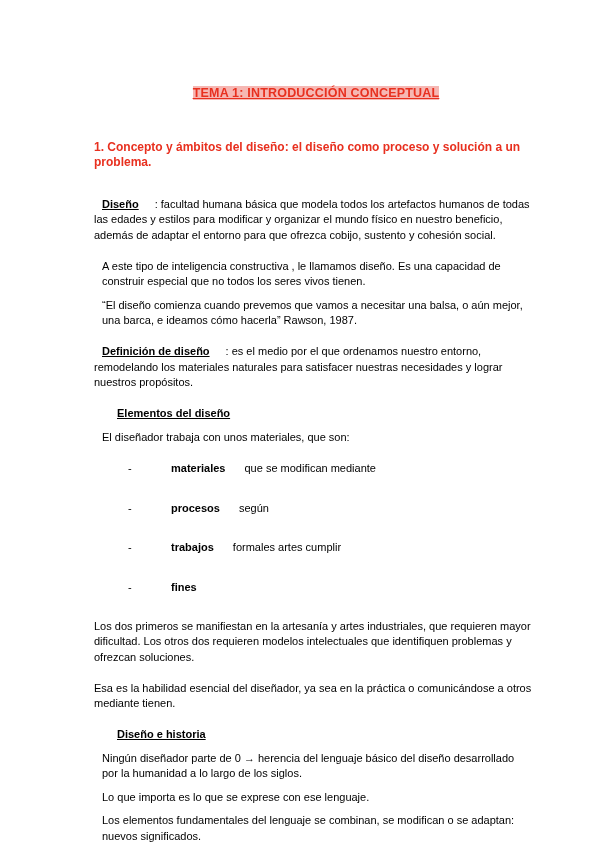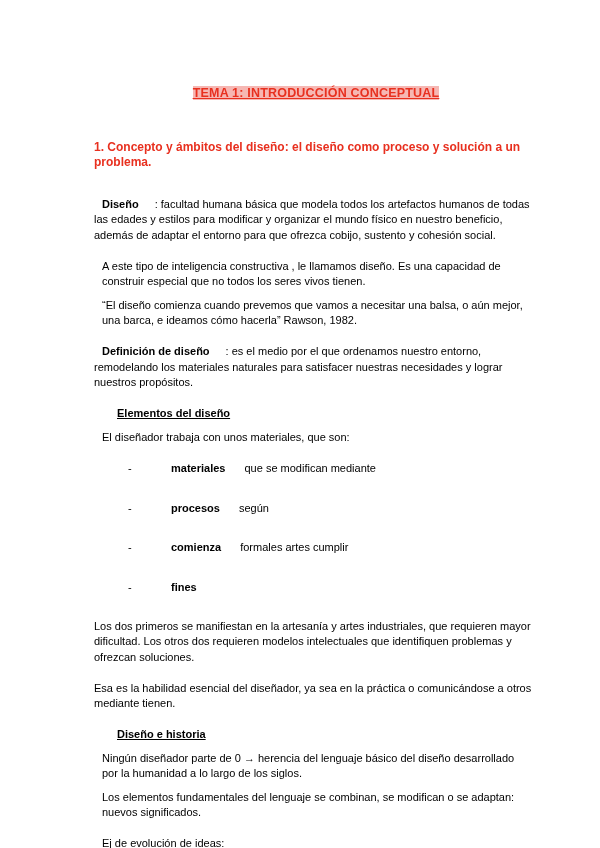--- a/index.html
+++ b/index.html
@@ -29,21 +29,21 @@
     text-decoration: underline;
     letter-spacing: 0.2px;
   }
   .section-heading {
     color: var(--heading_red, #e8301f);
     font-weight: bold;
     font-size: 12px;
     margin-bottom: 26px;
   }
   .block { margin-bottom: 15.5px; }
-  .b { font-weight: bold; }
+  .b { font-weight: bold; text-decoration: underline; }
   .hu {
     font-weight: bold;
     text-decoration: underline;
     padding-left: 15px;
   }
   .list { margin-top: 1px; }
   .li {
     display: flex;
     margin-left: 18px;
     margin-bottom: 1.5px;
@@ -64,57 +64,58 @@
   </div>
 
   <div class="section-heading">1. Concepto y ámbitos del diseño: el diseño como proceso y solución a un problema.</div>
 
   <div class="block">
     <span class="b">Diseño</span><span>: facultad humana básica que modela todos los artefactos humanos de todas las edades y estilos para modificar y organizar el mundo físico en nuestro beneficio, además de adaptar el entorno para que ofrezca cobijo, sustento y cohesión social.</span>
   </div>
 
   <div class="block">
     <div class="line">A este tipo de inteligencia constructiva , le llamamos diseño. Es una capacidad de construir especial que no todos los seres vivos tienen.</div>
-    <div class="line">“El diseño comienza cuando prevemos que vamos a necesitar una balsa, o aún mejor, una barca, e ideamos cómo hacerla” Rawson, 1982.</div>
+    <div class="line">“El diseño comienza cuando prevemos que vamos a necesitar una balsa, o aún mejor, una barca, e ideamos cómo hacerla” Rawson, 1987.</div>
   </div>
 
   <div class="block">
     <span class="b">Definición de diseño</span><span>: es el medio por el que ordenamos nuestro entorno, remodelando los materiales naturales para satisfacer nuestras necesidades y lograr nuestros propósitos.</span>
   </div>
 
   <div class="block">
     <div class="hu">Elementos del diseño</div>
     <div class="line">El diseñador trabaja con unos materiales, que son:</div>
     <div class="list">
       <div class="li">
         <span class="marker">-</span>
         <span><b>materiales</b><span> que se modifican mediante</span></span>
       </div>
       <div class="li">
         <span class="marker">-</span>
         <span><b>procesos</b><span> según</span></span>
       </div>
       <div class="li">
         <span class="marker">-</span>
-        <span><b>comienza</b><span> formales artes cumplir</span></span>
+        <span><b>trabajos</b><span> formales artes cumplir</span></span>
       </div>
       <div class="li">
         <span class="marker">-</span>
         <span><b>fines</b><span></span></span>
       </div>
     </div>
   </div>
 
   <div class="block">Los dos primeros se manifiestan en la artesanía y artes industriales, que requieren mayor dificultad. Los otros dos requieren modelos intelectuales que identifiquen problemas y ofrezcan soluciones.</div>
 
   <div class="block">Esa es la habilidad esencial del diseñador, ya sea en la práctica o comunicándose a otros mediante tienen.</div>
 
   <div class="block">
     <div class="hu">Diseño e historia</div>
     <div class="line">Ningún diseñador parte de 0 → herencia del lenguaje básico del diseño desarrollado por la humanidad a lo largo de los siglos.</div>
+    <div class="line">Lo que importa es lo que se exprese con ese lenguaje.</div>
     <div class="line">Los elementos fundamentales del lenguaje se combinan, se modifican o se adaptan: nuevos significados.</div>
   </div>
 
   <div class="block">
     <div class="line">Ej de evolución de ideas:</div>
     <div class="list">
       <div class="li">
         <span class="marker">-</span>
         <span>Pantheon de Roma</span>
       </div>

